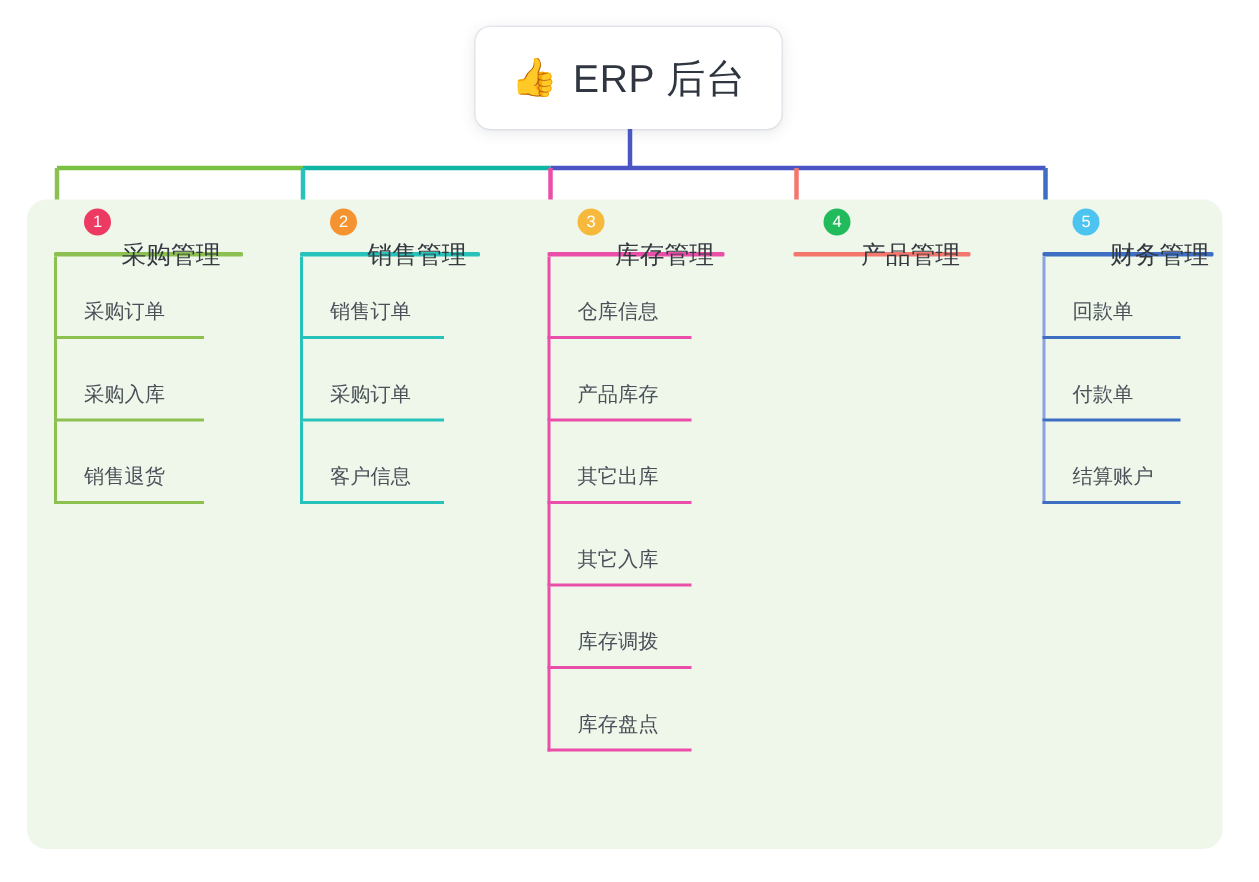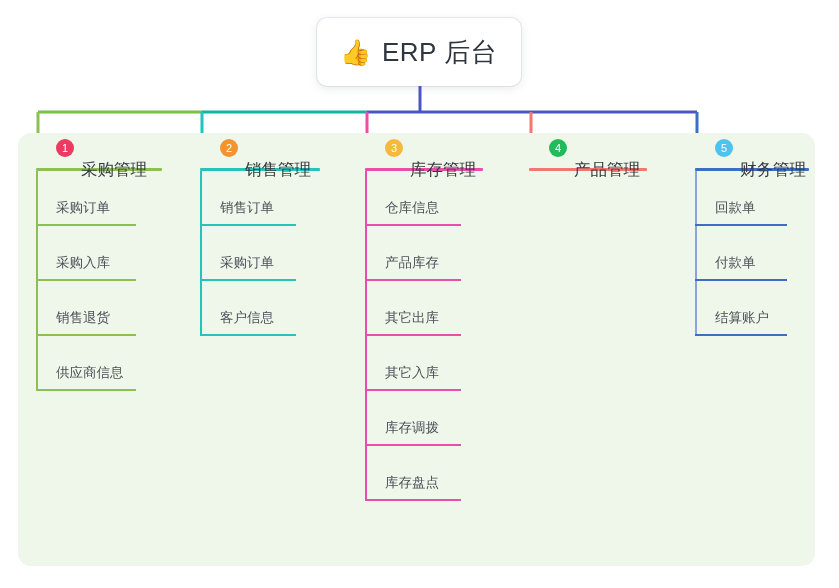--- a/index.html
+++ b/index.html
@@ -173,25 +173,20 @@
           <div class="leaf">
             <div class="leaf-stem" style="background: rgb(140, 193, 82);"></div>
             <div class="leaf-label">采购入库</div>
             <div class="leaf-rule" style="background: rgb(140, 193, 82); width: 100px;"></div>
           </div>
           <div class="leaf">
             <div class="leaf-stem" style="background: rgb(140, 193, 82);"></div>
             <div class="leaf-label">销售退货</div>
             <div class="leaf-rule" style="background: rgb(140, 193, 82); width: 100px;"></div>
           </div>
-          <div class="leaf">
-            <div class="leaf-stem" style="background: rgb(140, 193, 82);"></div>
-            <div class="leaf-label">供应商信息</div>
-            <div class="leaf-rule" style="background: rgb(140, 193, 82); width: 100px;"></div>
-          </div>
         </div>
       </div>
       <div class="column" style="left: 182px;">
         <div class="col-header">
           <span class="badge" style="background: rgb(244, 147, 48);">2</span>
           <span class="col-title">销售管理</span>
         </div>
         <div class="col-rule" style="background: rgb(39, 195, 187); width: 120px;"></div>
         <div class="leaves">
           <div class="leaf">

